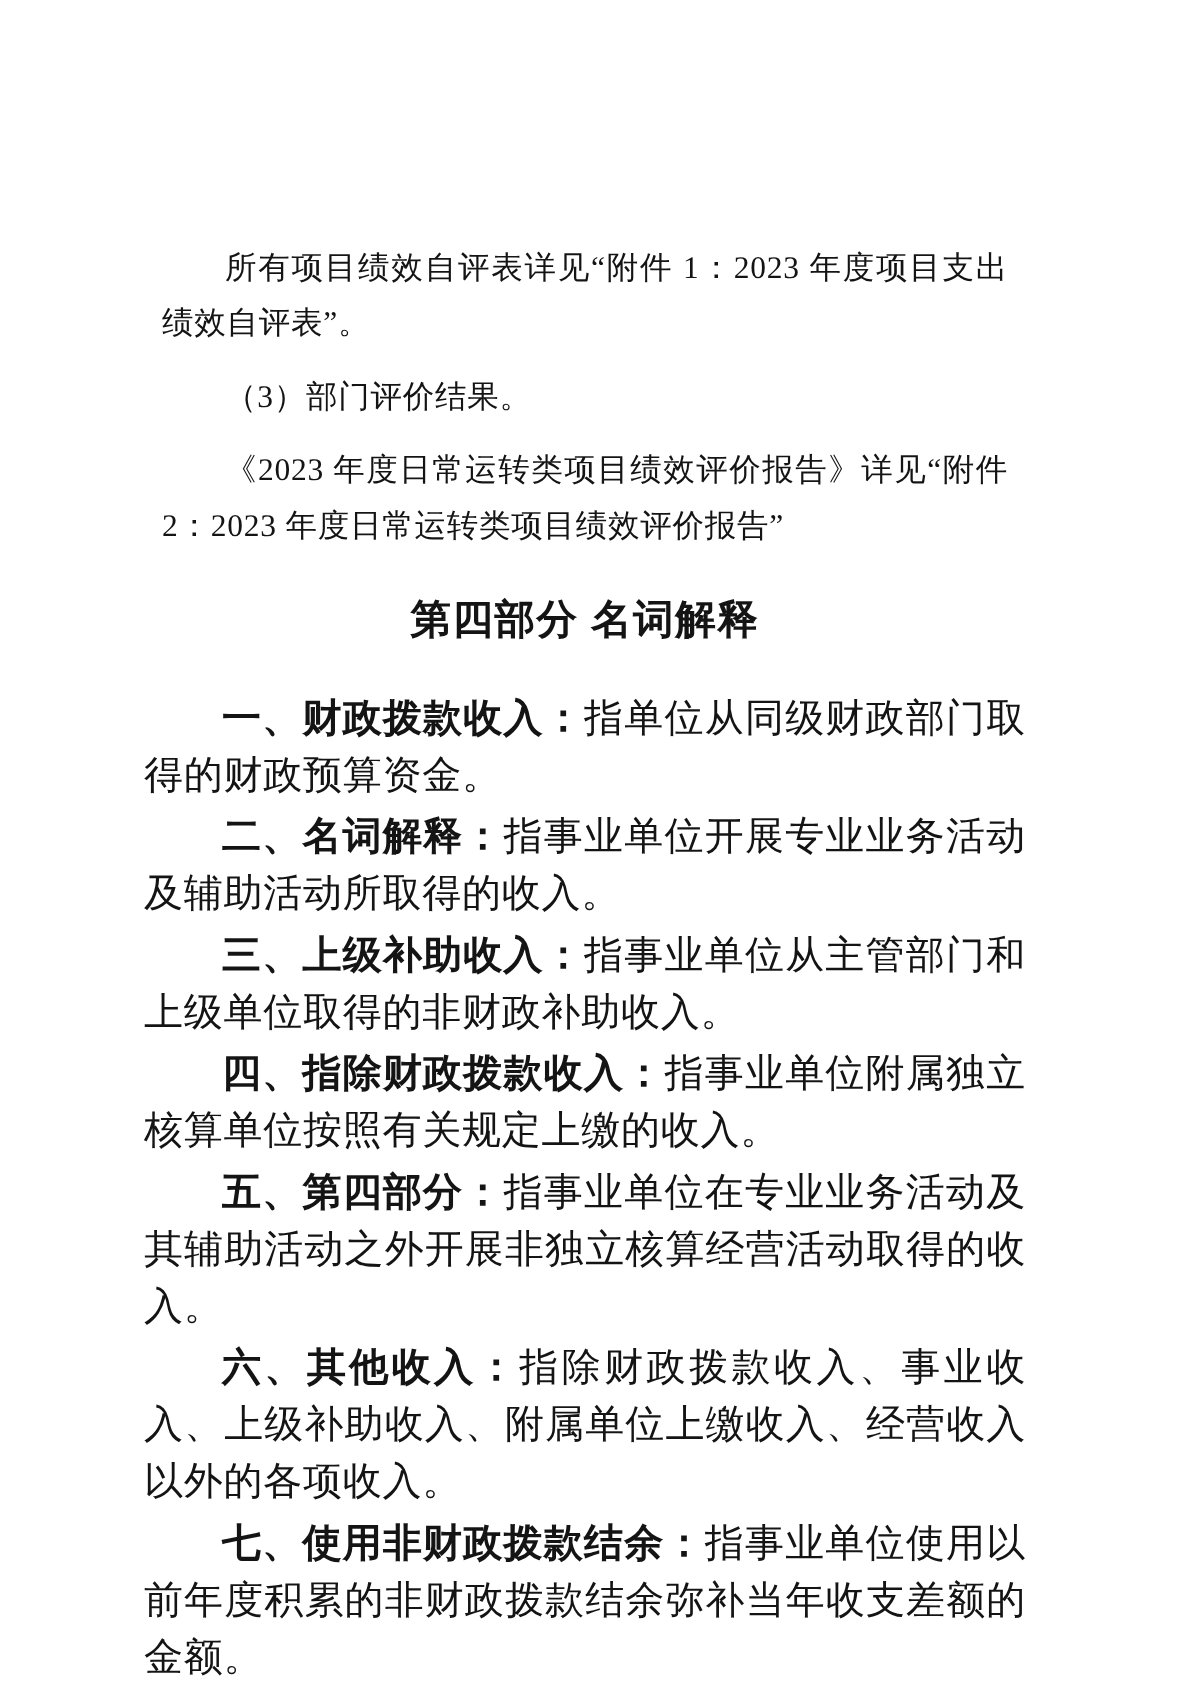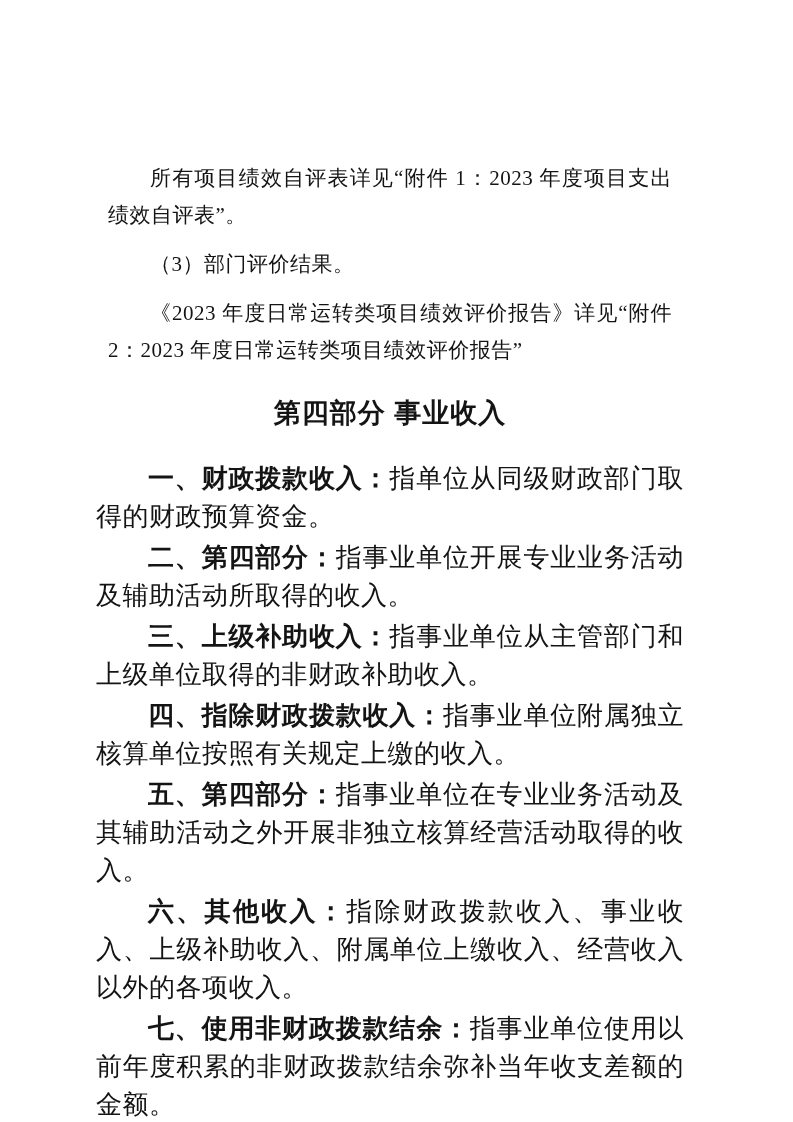--- a/index.html
+++ b/index.html
@@ -74,28 +74,28 @@
 
 <div class="page">
   <div class="content">
 
     <div class="intro">
       <p>所有项目绩效自评表详见“附件 1：2023 年度项目支出绩效自评表”。</p>
       <p>（3）部门评价结果。</p>
       <p>《2023 年度日常运转类项目绩效评价报告》详见“附件 2：2023 年度日常运转类项目绩效评价报告”</p>
     </div>
 
-    <p class="section-title">第四部分 事业收入</p>
+    <p class="section-title">第四部分 名词解释</p>
 
     <div class="terms">
       <p>
         <span class="term-lead">一、财政拨款收入：</span><span>指单位从同级财政部门取得的财政预算资金。</span>
       </p>
       <p>
-        <span class="term-lead">二、第四部分：</span><span>指事业单位开展专业业务活动及辅助活动所取得的收入。</span>
+        <span class="term-lead">二、名词解释：</span><span>指事业单位开展专业业务活动及辅助活动所取得的收入。</span>
       </p>
       <p>
         <span class="term-lead">三、上级补助收入：</span><span>指事业单位从主管部门和上级单位取得的非财政补助收入。</span>
       </p>
       <p>
         <span class="term-lead">四、指除财政拨款收入：</span><span>指事业单位附属独立核算单位按照有关规定上缴的收入。</span>
       </p>
       <p>
         <span class="term-lead">五、第四部分：</span><span>指事业单位在专业业务活动及其辅助活动之外开展非独立核算经营活动取得的收入。</span>
       </p>

